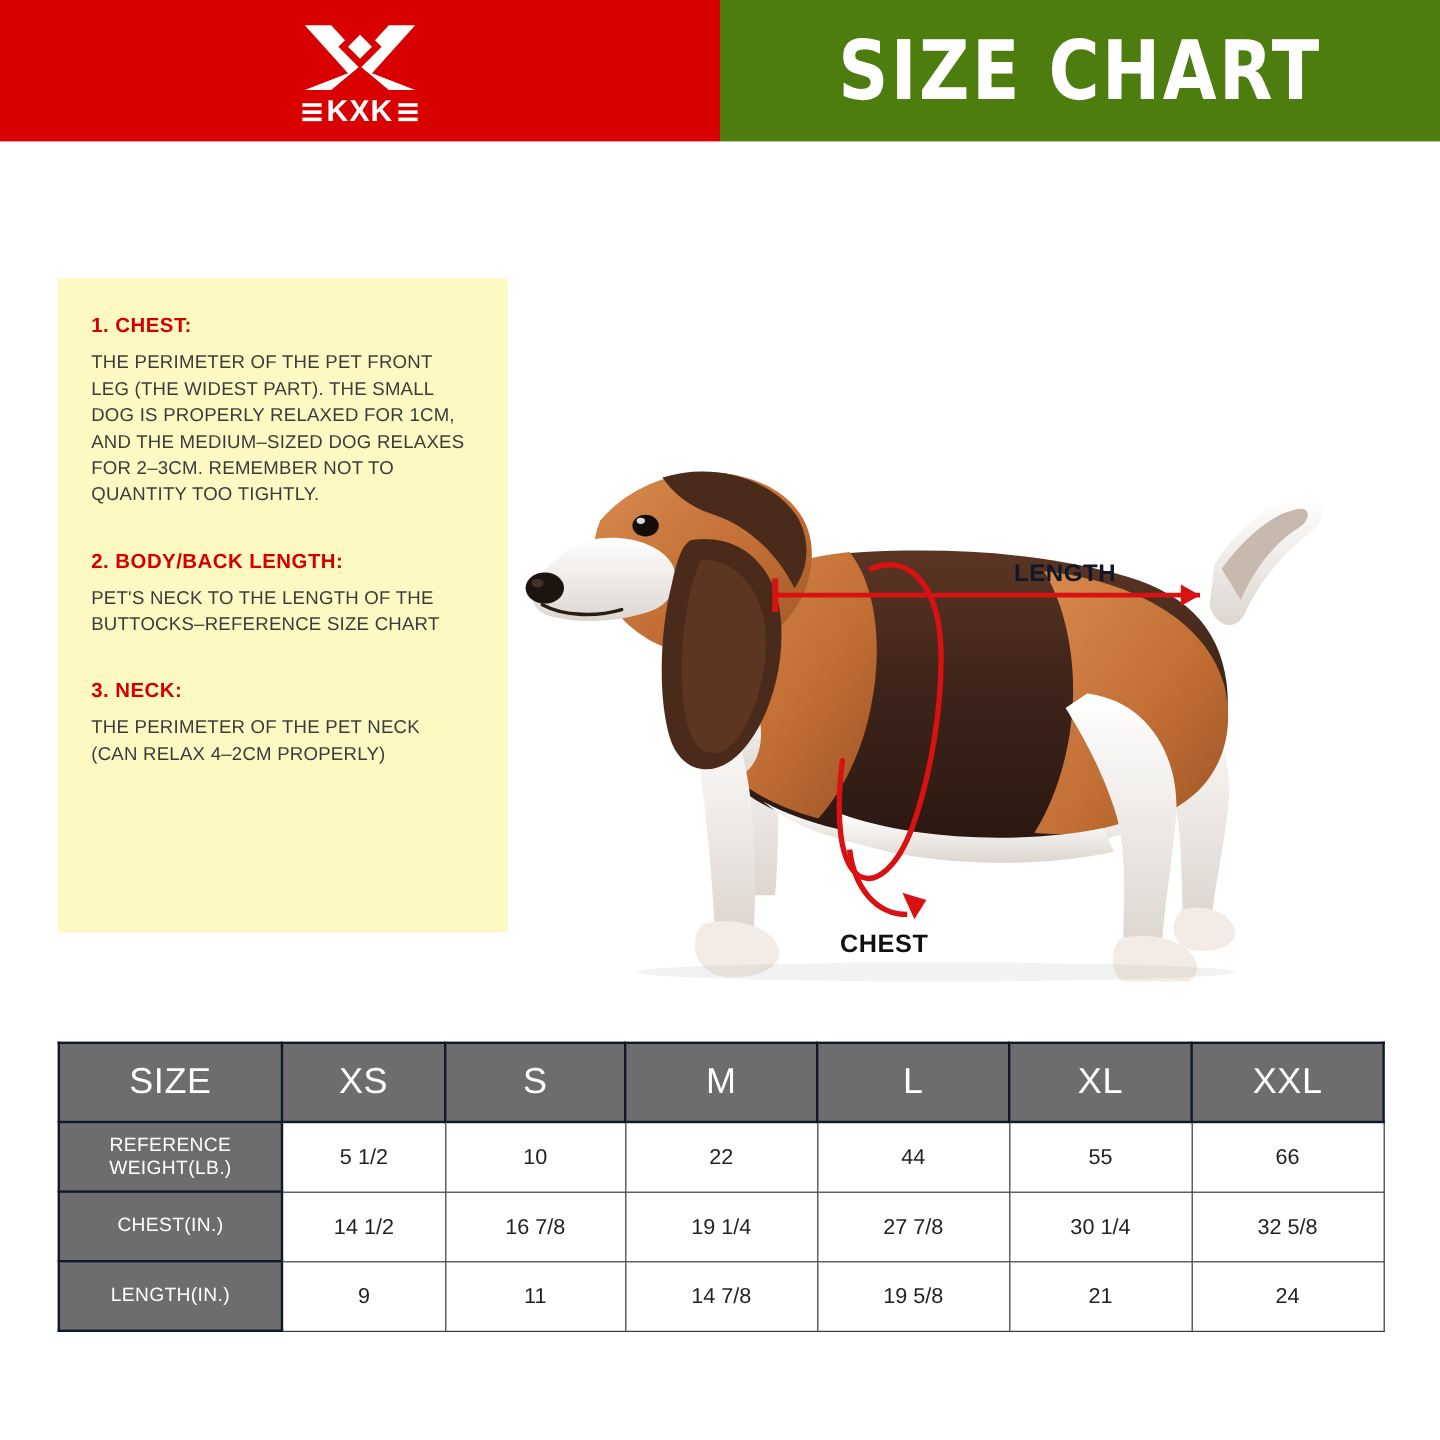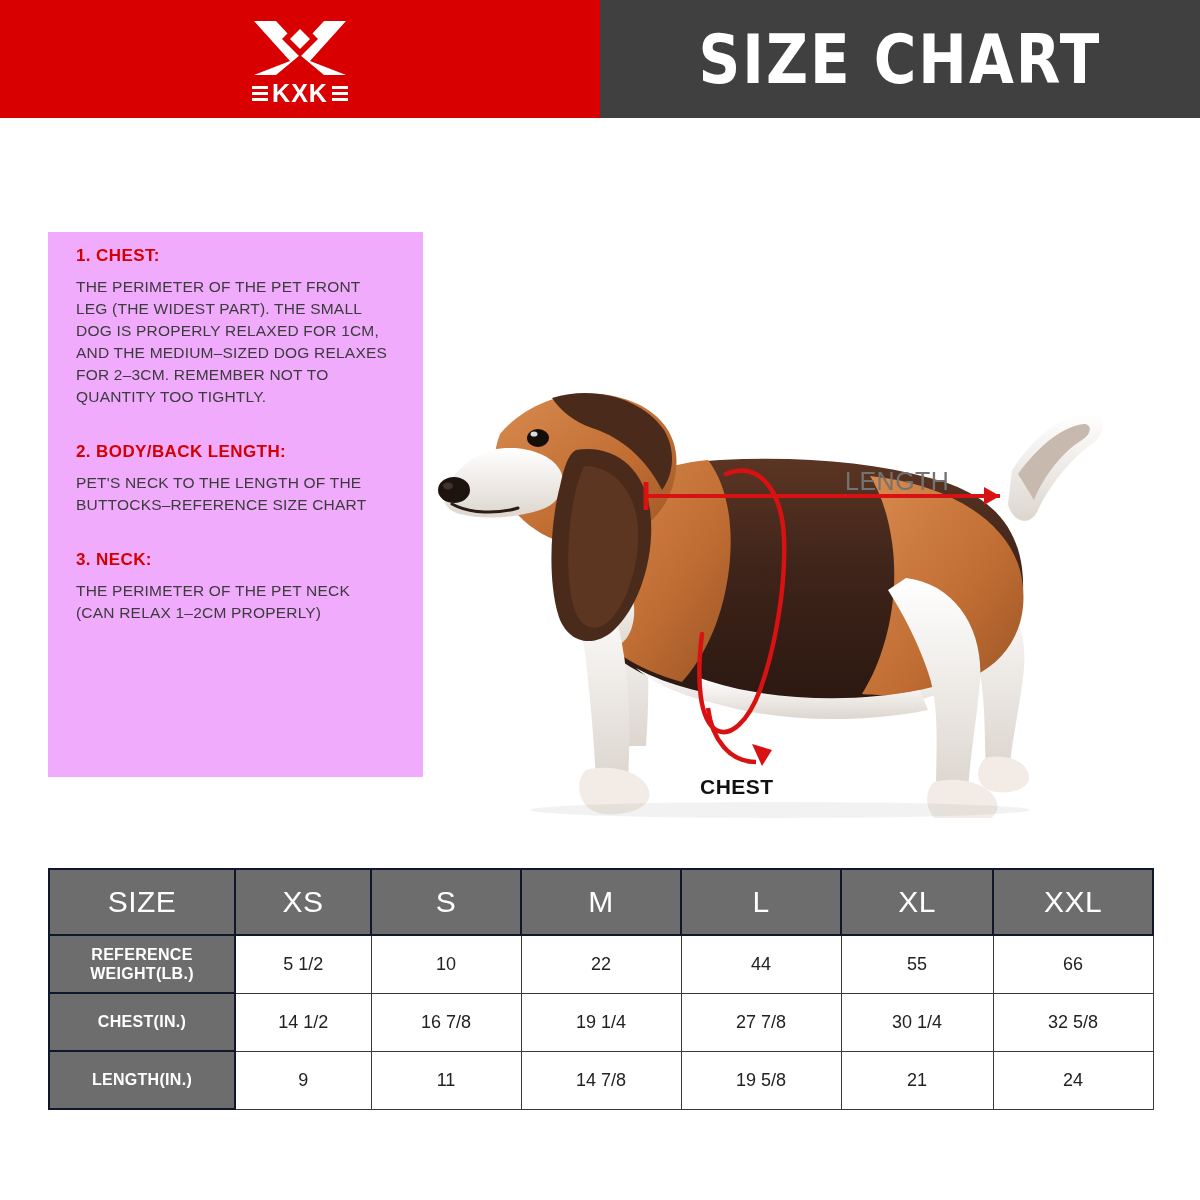--- a/index.html
+++ b/index.html
@@ -53,21 +53,21 @@
     flex-direction: column;
     gap: 3px;
   }
   .logo-bars i {
     display: block;
     width: 16px; height: 3px;
     background: #fff;
   }
   .header-right {
     width: 600px;
-    background: #404040;
+    background: #4d7c0f;
     display: flex;
     align-items: center;
     justify-content: center;
   }
   .header-title {
     color: #ffffff;
     font-size: 58px;
     font-weight: bold;
     letter-spacing: 2px;
     font-family: "DejaVu Sans", sans-serif;
@@ -80,22 +80,22 @@
     width: 1200px;
     height: 740px;
     background: #ffffff;
   }
 
   
   .info-panel {
     position: absolute;
     left: 48px; top: 114px;
     width: 375px; height: 545px;
-    background: #f0abfc;
-    padding: 14px 30px 0 28px;
+    background: #fef9c3;
+    padding: 30px 30px 0 28px;
   }
   .info-head {
     color: #d40000;
     font-size: 17px;
     font-weight: bold;
     letter-spacing: 0.4px;
     margin-bottom: 10px;
   }
   .info-body {
     color: #3b3b3b;
@@ -110,23 +110,23 @@
   .dog-wrap {
     position: absolute;
     left: 400px; top: 120px;
     width: 740px; height: 580px;
   }
   .dog-wrap svg { display: block; }
 
   .label-length {
     position: absolute;
     left: 845px; top: 349px;
-    font-size: 25px;
-    font-weight: normal;
-    color: #737373;
+    font-size: 20px;
+    font-weight: bold;
+    color: #0f172a;
     letter-spacing: 0.5px;
   }
   .label-chest {
     position: absolute;
     left: 700px; top: 657px;
     font-size: 21px;
     font-weight: bold;
     color: #111;
     letter-spacing: 0.5px;
     text-align: center;
@@ -156,21 +156,21 @@
     font-weight: normal;
     letter-spacing: 0.5px;
   }
   thead th.first {
     font-size: 30px;
   }
   tbody th {
     background: #6d6d6d;
     color: #ffffff;
     font-size: 16px;
-    font-weight: bold;
+    font-weight: normal;
     height: 58px;
     line-height: 1.2;
     letter-spacing: 0.3px;
   }
   tbody td {
     background: #ffffff;
     color: #222222;
     font-size: 18px;
     height: 58px;
     border-color: #3a3a3a;
@@ -221,21 +221,21 @@
   <div class="content">
 
     <div class="info-panel">
       <div class="info-head">1. CHEST:</div>
       <div class="info-body">THE PERIMETER OF THE PET FRONT LEG (THE WIDEST PART). THE SMALL DOG IS PROPERLY RELAXED FOR 1CM, AND THE MEDIUM–SIZED DOG RELAXES FOR 2–3CM. REMEMBER NOT TO QUANTITY TOO TIGHTLY.</div>
 
       <div class="info-head">2. BODY/BACK LENGTH:</div>
       <div class="info-body">PET'S NECK TO THE LENGTH OF THE BUTTOCKS–REFERENCE SIZE CHART</div>
 
       <div class="info-head">3. NECK:</div>
-      <div class="info-body last">THE PERIMETER OF THE PET NECK (CAN RELAX 1–2CM PROPERLY)</div>
+      <div class="info-body last">THE PERIMETER OF THE PET NECK (CAN RELAX 4–2CM PROPERLY)</div>
     </div>
 
     <div class="dog-wrap">
       <svg width="740" height="580" viewBox="0 0 740 580" aria-hidden="true">
         <defs>
           <linearGradient id="bodyG" x1="0" y1="0" x2="0" y2="1">
             <stop offset="0%" stop-color="#5b3523"></stop>
             <stop offset="45%" stop-color="#3f241a"></stop>
             <stop offset="100%" stop-color="#2b1811"></stop>
           </linearGradient>

